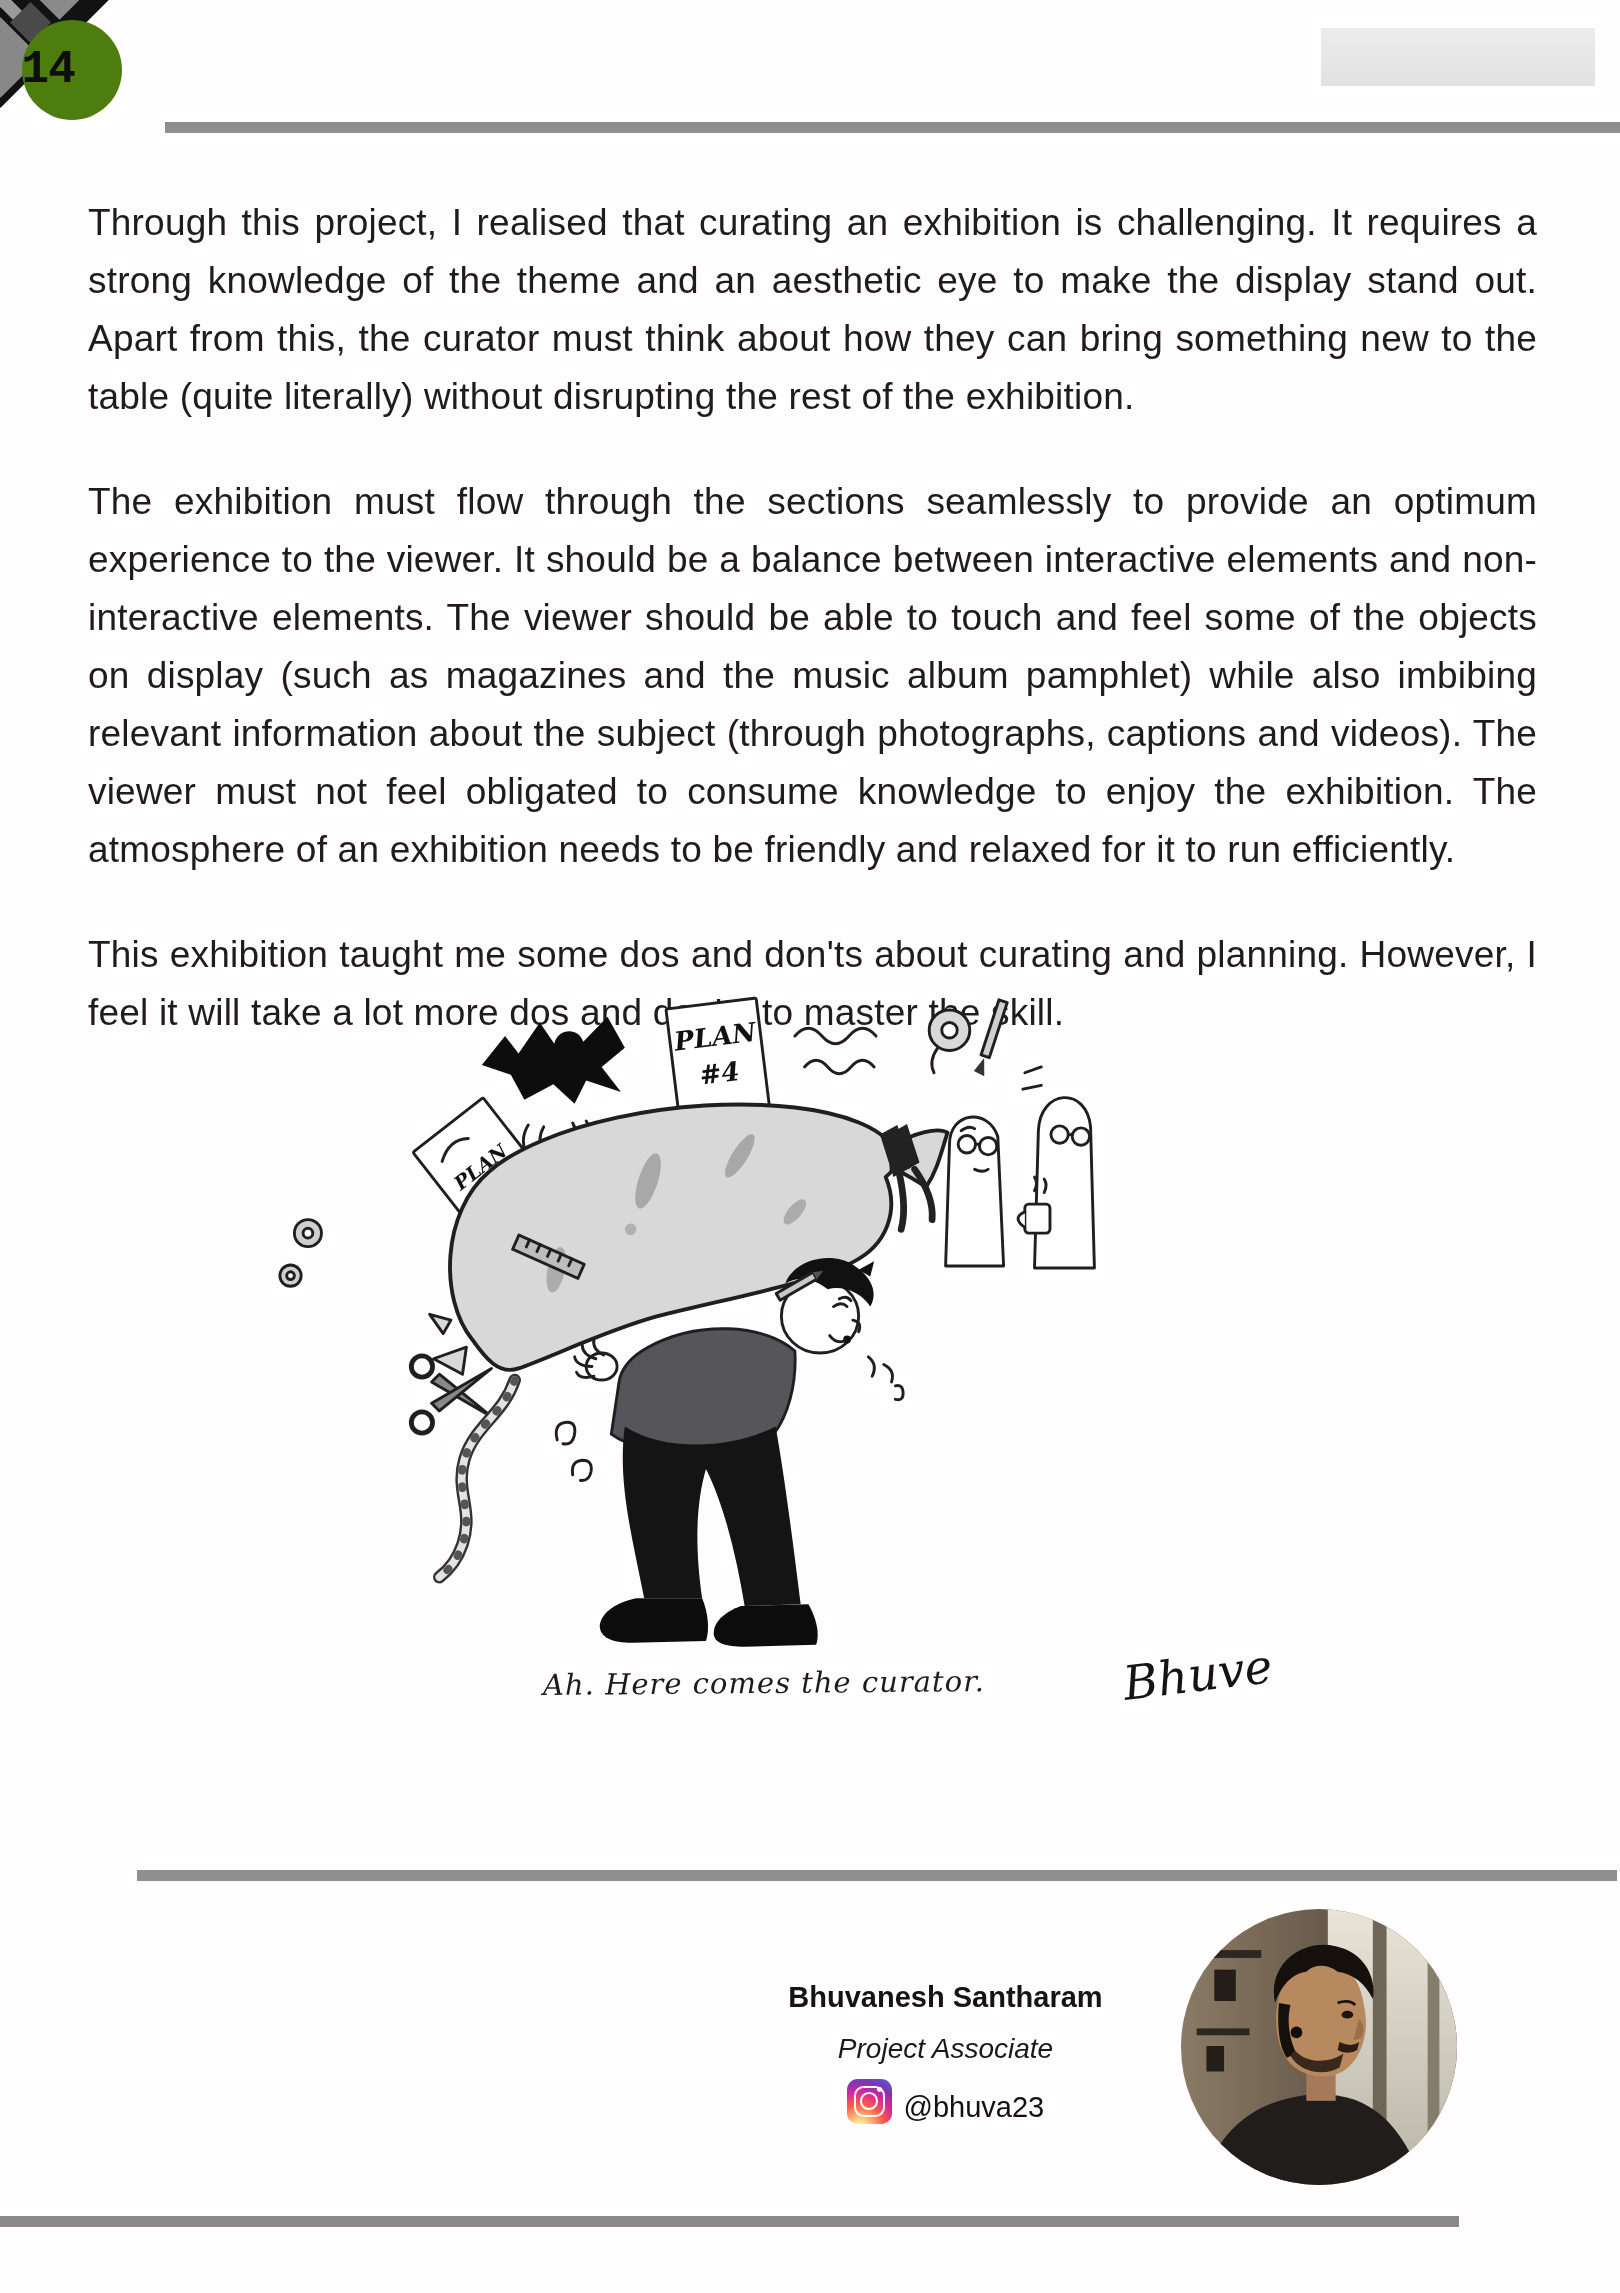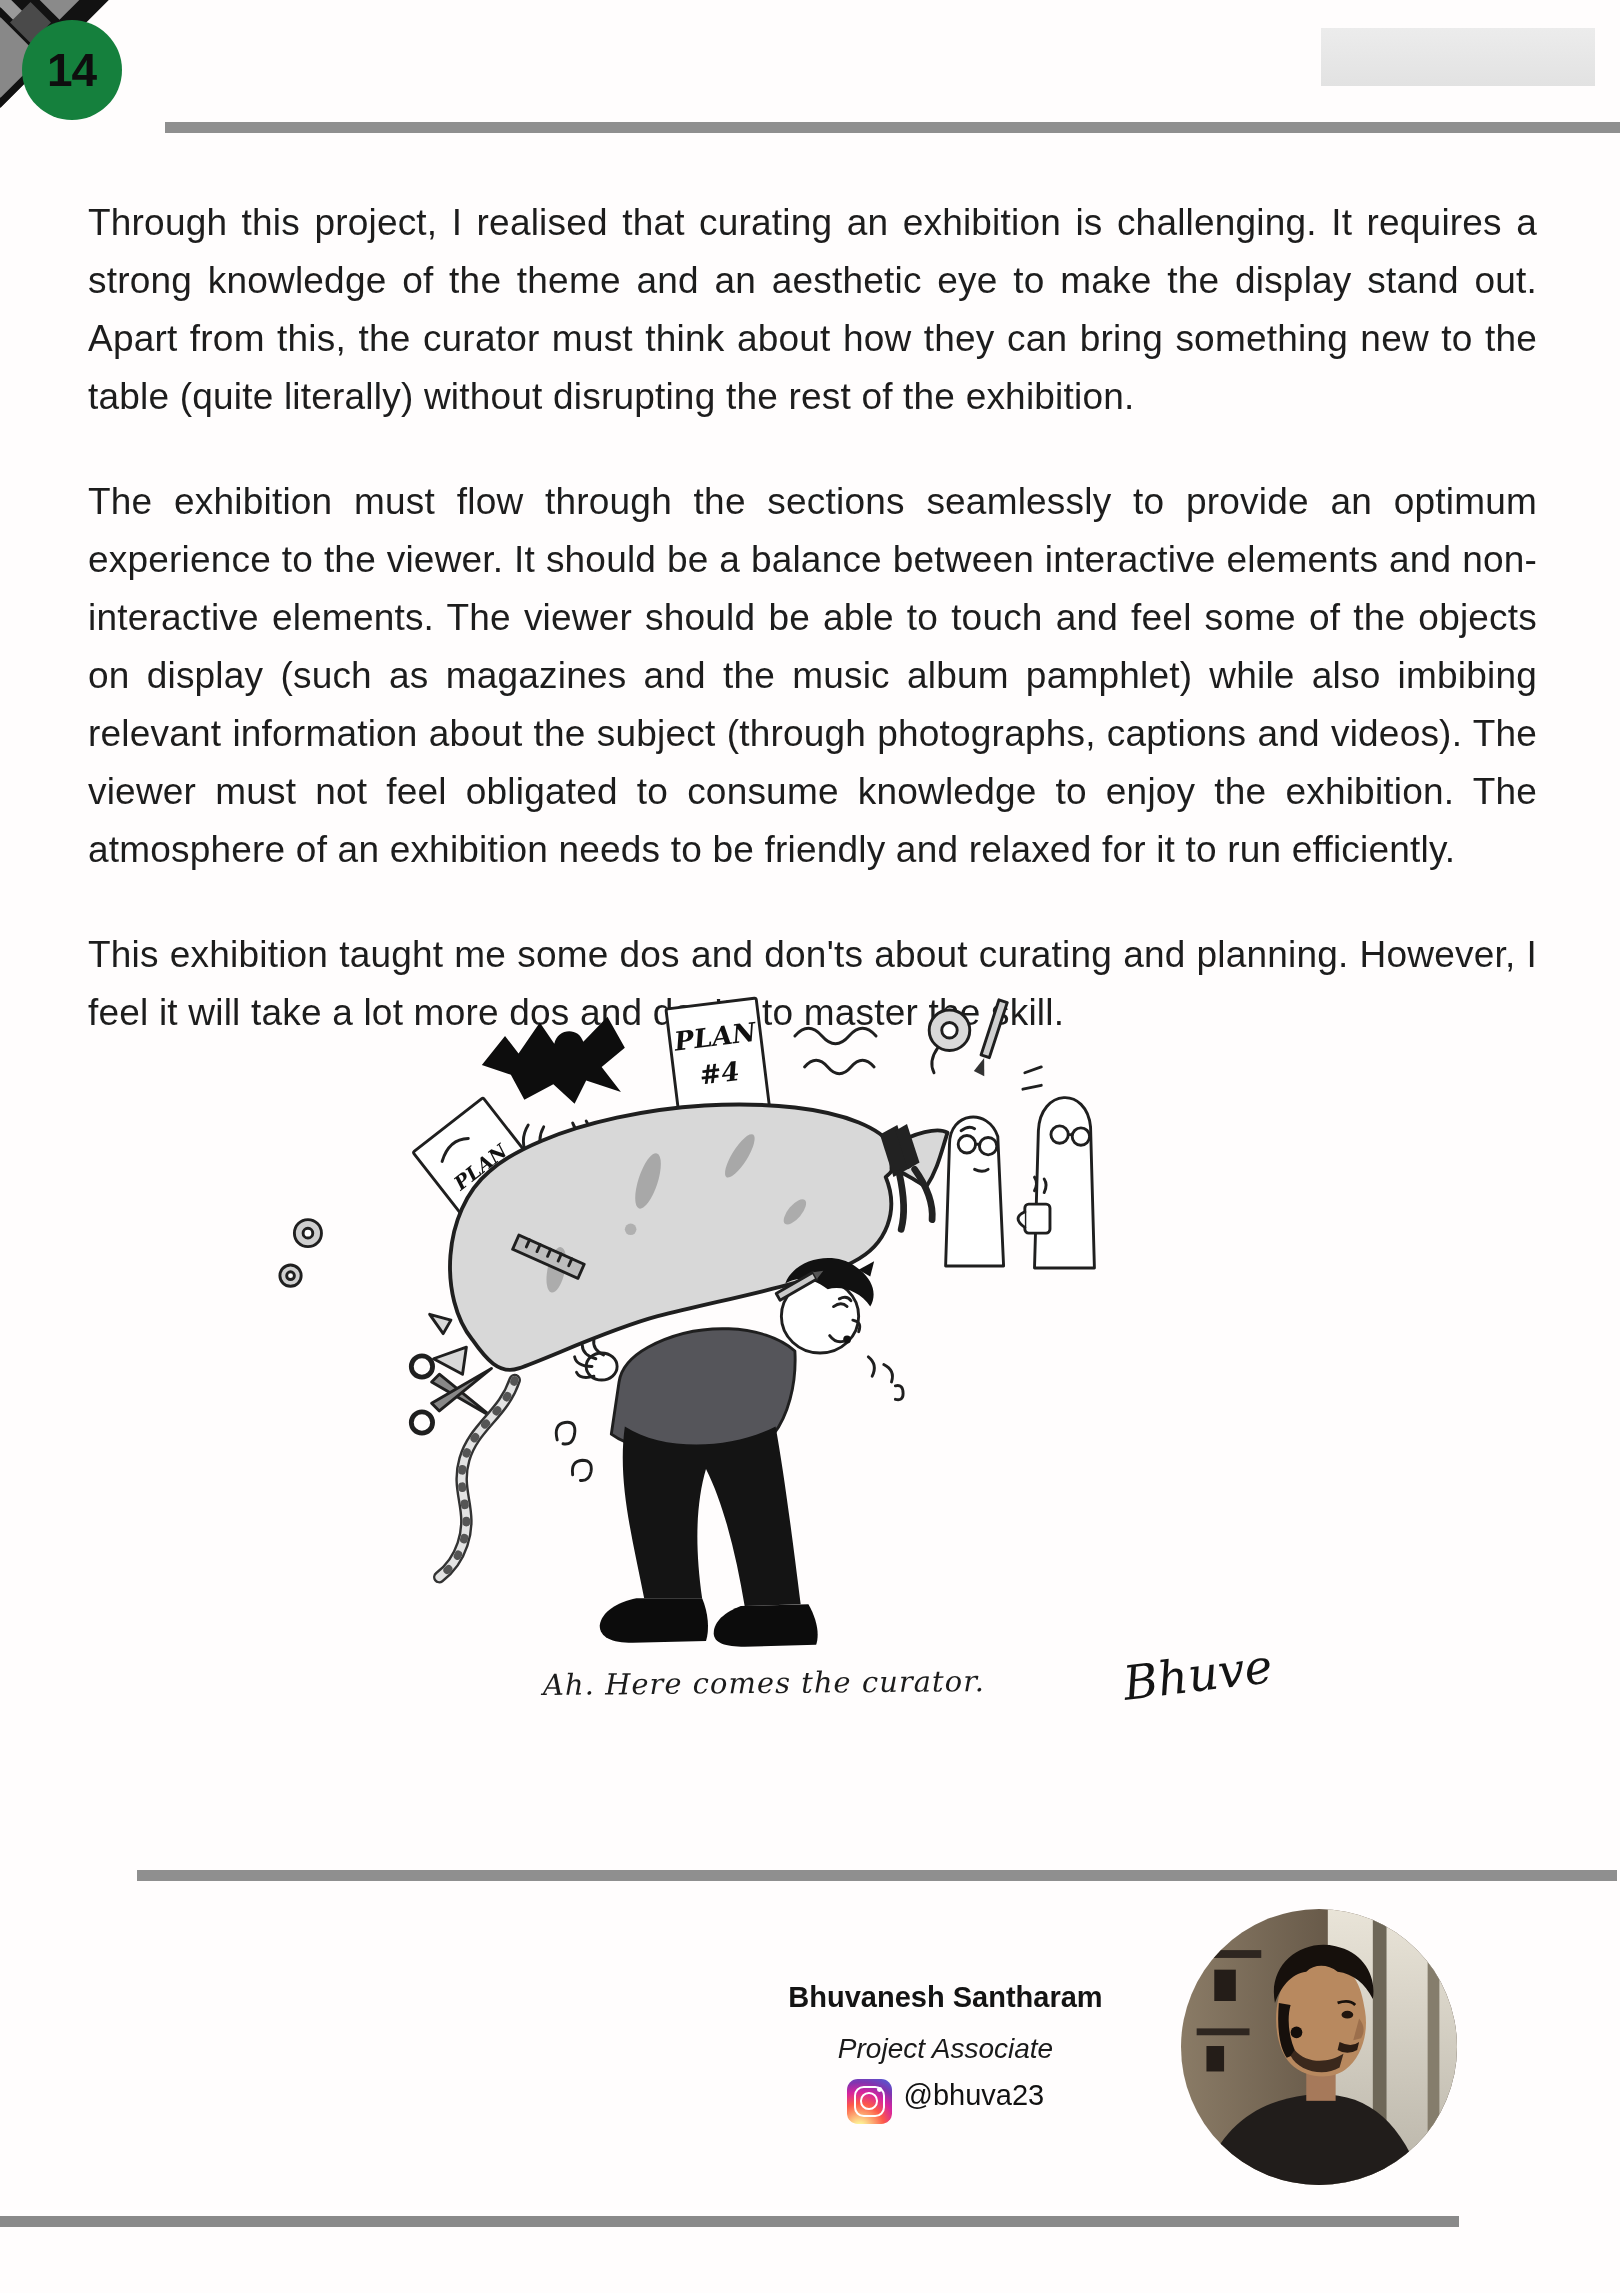--- a/index.html
+++ b/index.html
@@ -9,21 +9,21 @@
   
   .corner{position:absolute;left:0;top:0;width:167px;height:147px;overflow:hidden;}
   .dia{position:absolute;transform:rotate(45deg);}
   .d1{left:-43px;top:-47px;width:82px;height:82px;background:#9a9a9a;}
   .d2{left:21.6px;top:-43px;width:76px;height:76px;background:#121212;}
   .d2b{left:43px;top:-19.6px;width:33px;height:33px;background:#8a8a8a;}
   .d3{left:-35px;top:21.6px;width:57px;height:57px;background:#888;border:7.8px solid #111;}
   .d4{left:15.7px;top:7.8px;width:29px;height:29px;background:#4a4a4a;}
 
   .page-badge{position:absolute;left:21.6px;top:19.6px;width:100px;height:100px;border-radius:50%;
-      background:#15803d;display:flex;align-items:center;justify-content:center;}
+      background:#4d7c0f;display:flex;align-items:center;font-family:Liberation Mono, monospace;}
   .page-badge span{font-size:46px;font-weight:700;color:#0e0e0e;letter-spacing:-1px;}
 
   
   .top-rule{position:absolute;left:165px;top:122px;width:1456px;height:10.8px;background:#8f8f8f;}
   .hdr-band{position:absolute;left:1321px;top:28px;width:274px;height:58px;
       background:linear-gradient(180deg,#ececec,#e2e2e2);}
   .hdr-box{position:absolute;left:1360px;top:12.7px;width:196px;height:88px;border:2.9px solid #2b2b2b;
       display:flex;align-items:center;justify-content:center;}
   .hdr-box span{font-size:33px;font-weight:700;letter-spacing:-0.5px;white-space:nowrap;color:#0f0f0f;}
 
@@ -39,21 +39,21 @@
       font-family:"DejaVu Serif",serif;font-style:italic;font-size:29px;color:#1c1c1c;
       letter-spacing:1px;transform:rotate(-0.5deg);}
   .signature{position:absolute;left:1123px;top:1647px;font-family:"DejaVu Serif",serif;
       font-style:italic;font-size:47px;color:#141414;transform:rotate(-7deg);}
 
   
   .foot-rule{position:absolute;left:137px;top:1870px;width:1480px;height:10.8px;background:#8f8f8f;}
   .credit{position:absolute;left:686px;top:1980px;width:519px;text-align:center;}
   .credit .name{font-size:29px;font-weight:600;color:#141414;line-height:35px;}
   .credit .role{margin-top:17px;font-size:28px;font-style:italic;font-weight:500;color:#1a1a1a;line-height:33px;}
-  .insta-row{margin-top:13.7px;display:flex;align-items:flex-start;justify-content:center;gap:11.8px;}
+  .insta-row{margin-top:13.7px;display:flex;align-items:flex-end;justify-content:center;gap:11.8px;}
   .insta-row .handle{font-size:29px;font-weight:500;color:#111;}
   .ig{width:45px;height:45px;border-radius:10.8px;position:relative;flex:0 0 auto;
       background:radial-gradient(circle at 28% 110%, #fdf497 0%, #fdf497 8%, #fd5949 42%, #d6249f 62%, #8134af 78%, #515bd4 96%);}
   .ig .frame{position:absolute;inset:6.9px;border:2.9px solid #fff;border-radius:9.8px;}
   .ig .lens{position:absolute;inset:13.7px;border:2.9px solid #fff;border-radius:50%;}
   .ig .dot{position:absolute;top:8.8px;right:9.8px;width:4.9px;height:4.9px;background:#fff;border-radius:50%;}
 
   .avatar{position:absolute;left:1181px;top:1909px;width:276px;height:276px;border-radius:50%;overflow:hidden;}
   .bottom-bar{position:absolute;left:0;top:2216px;width:1459px;height:10.8px;background:#8a8a8a;}
 </style>

